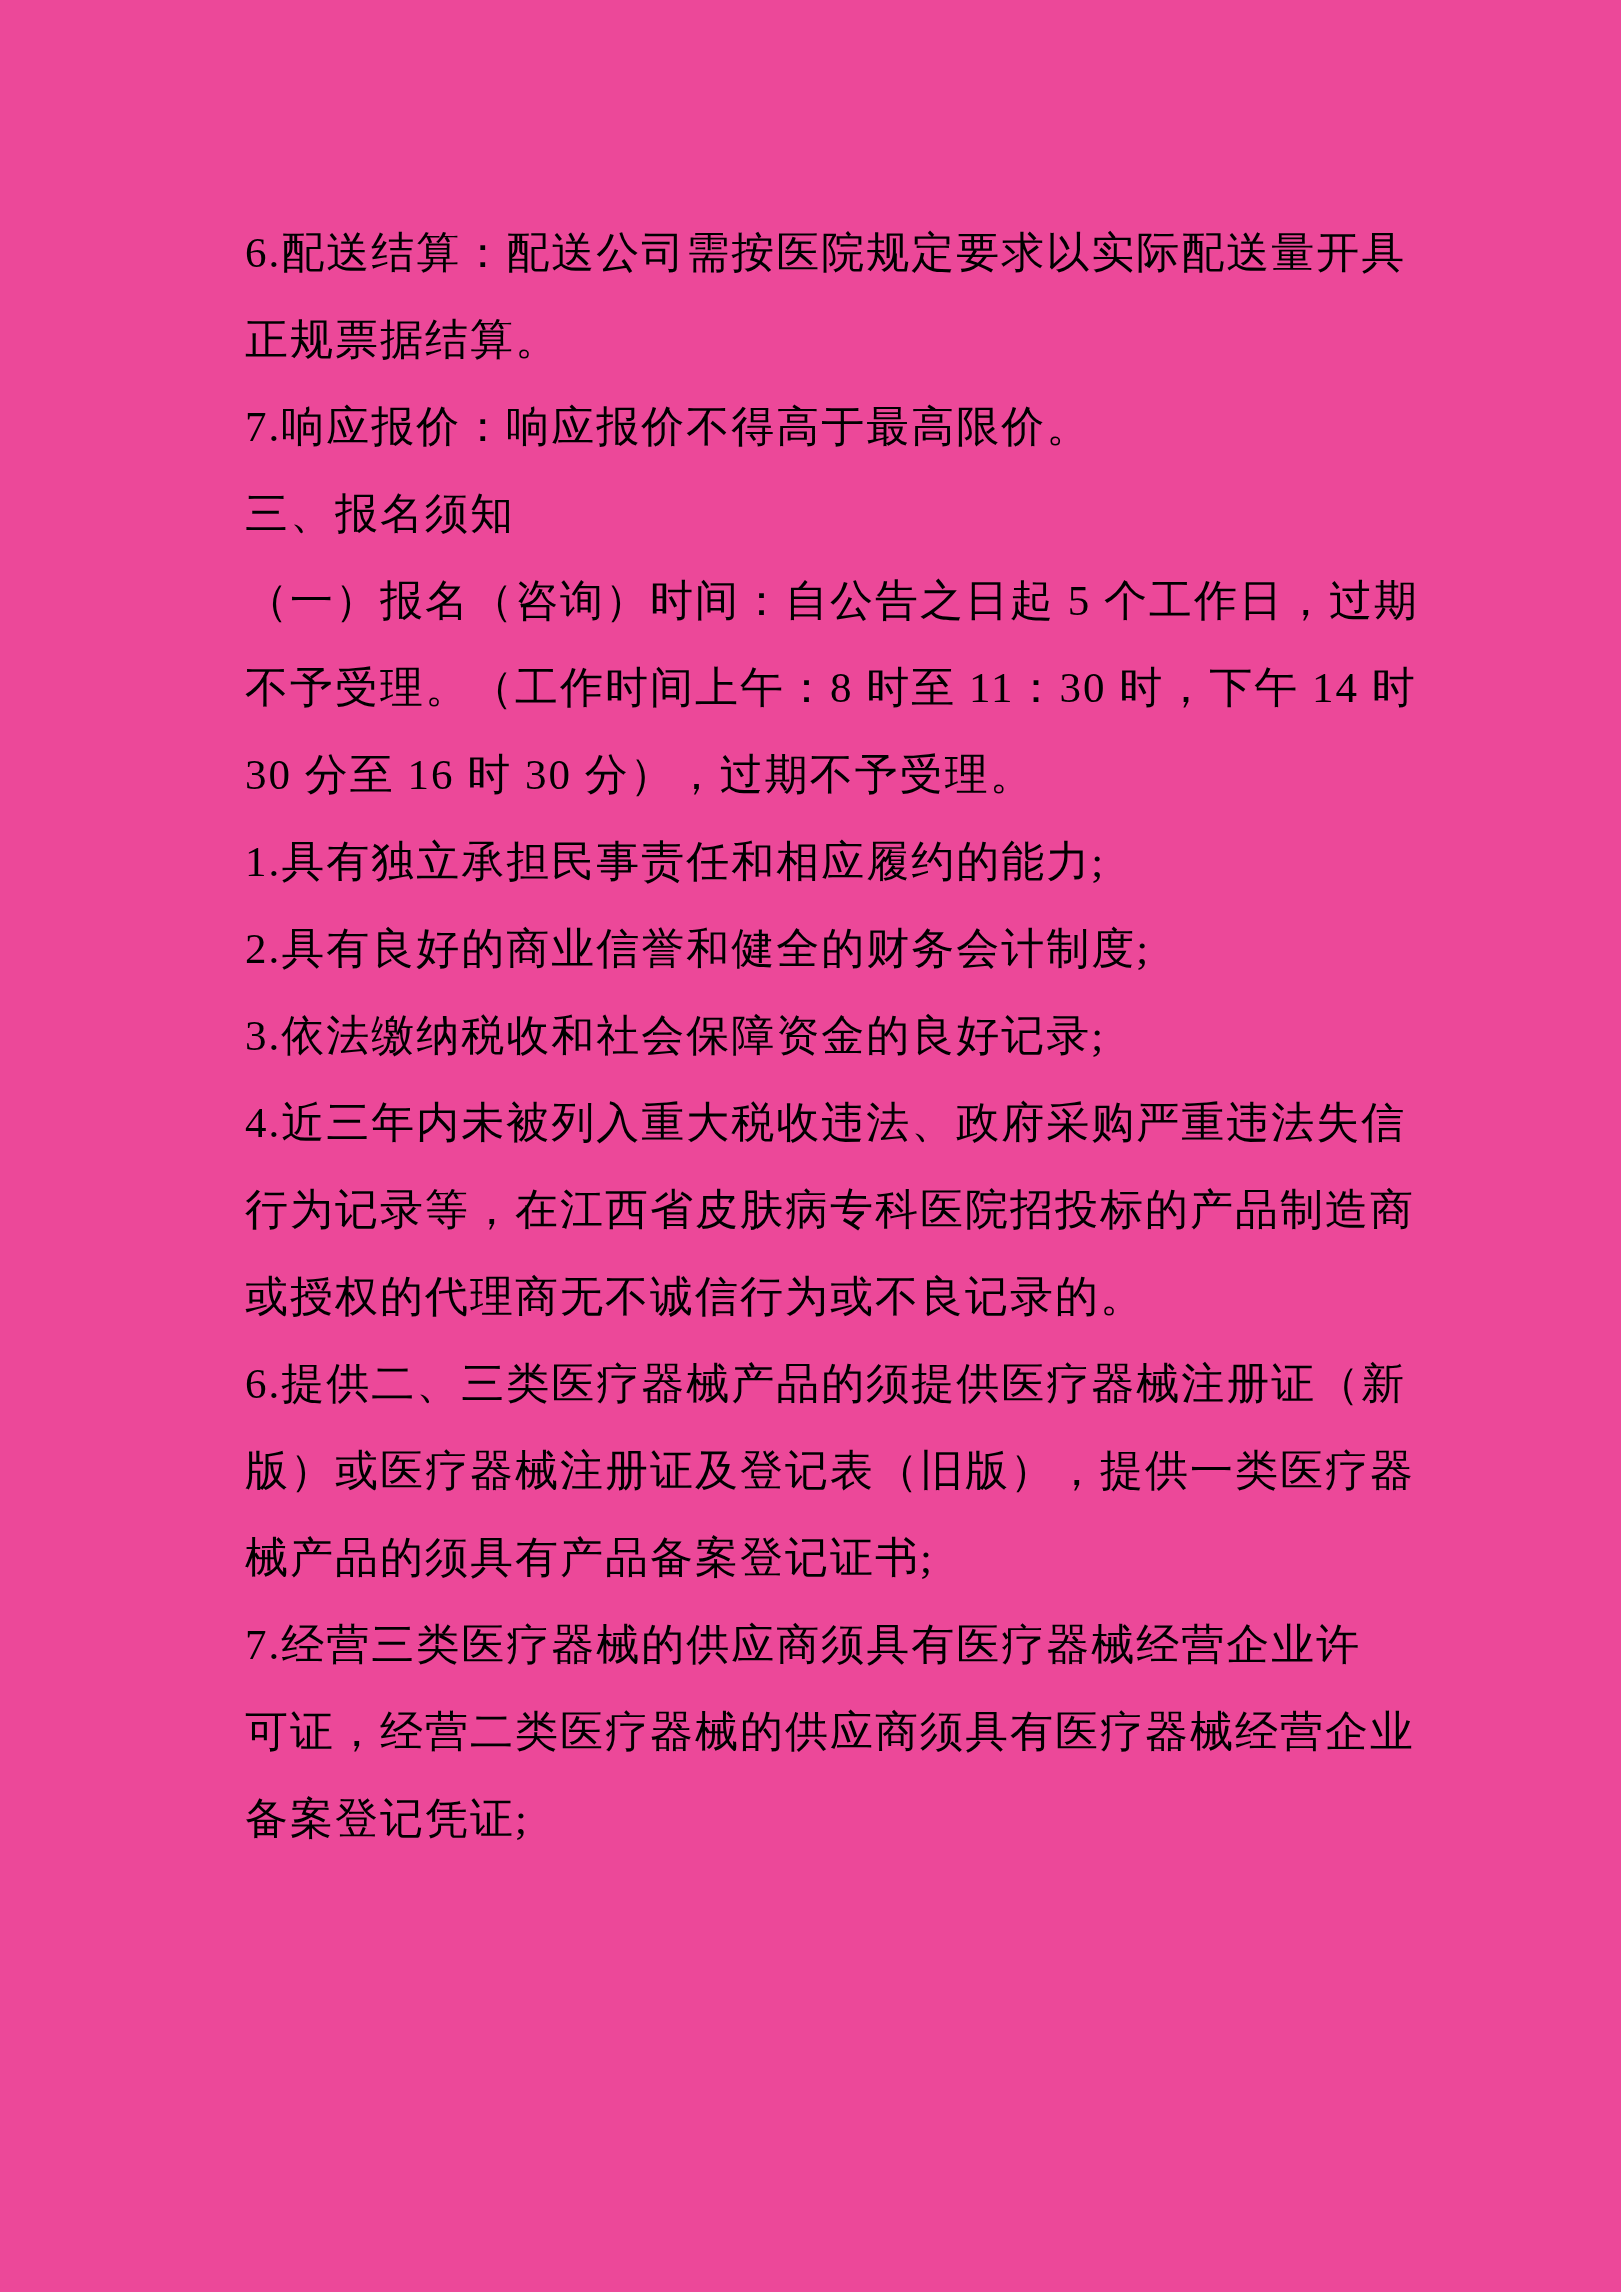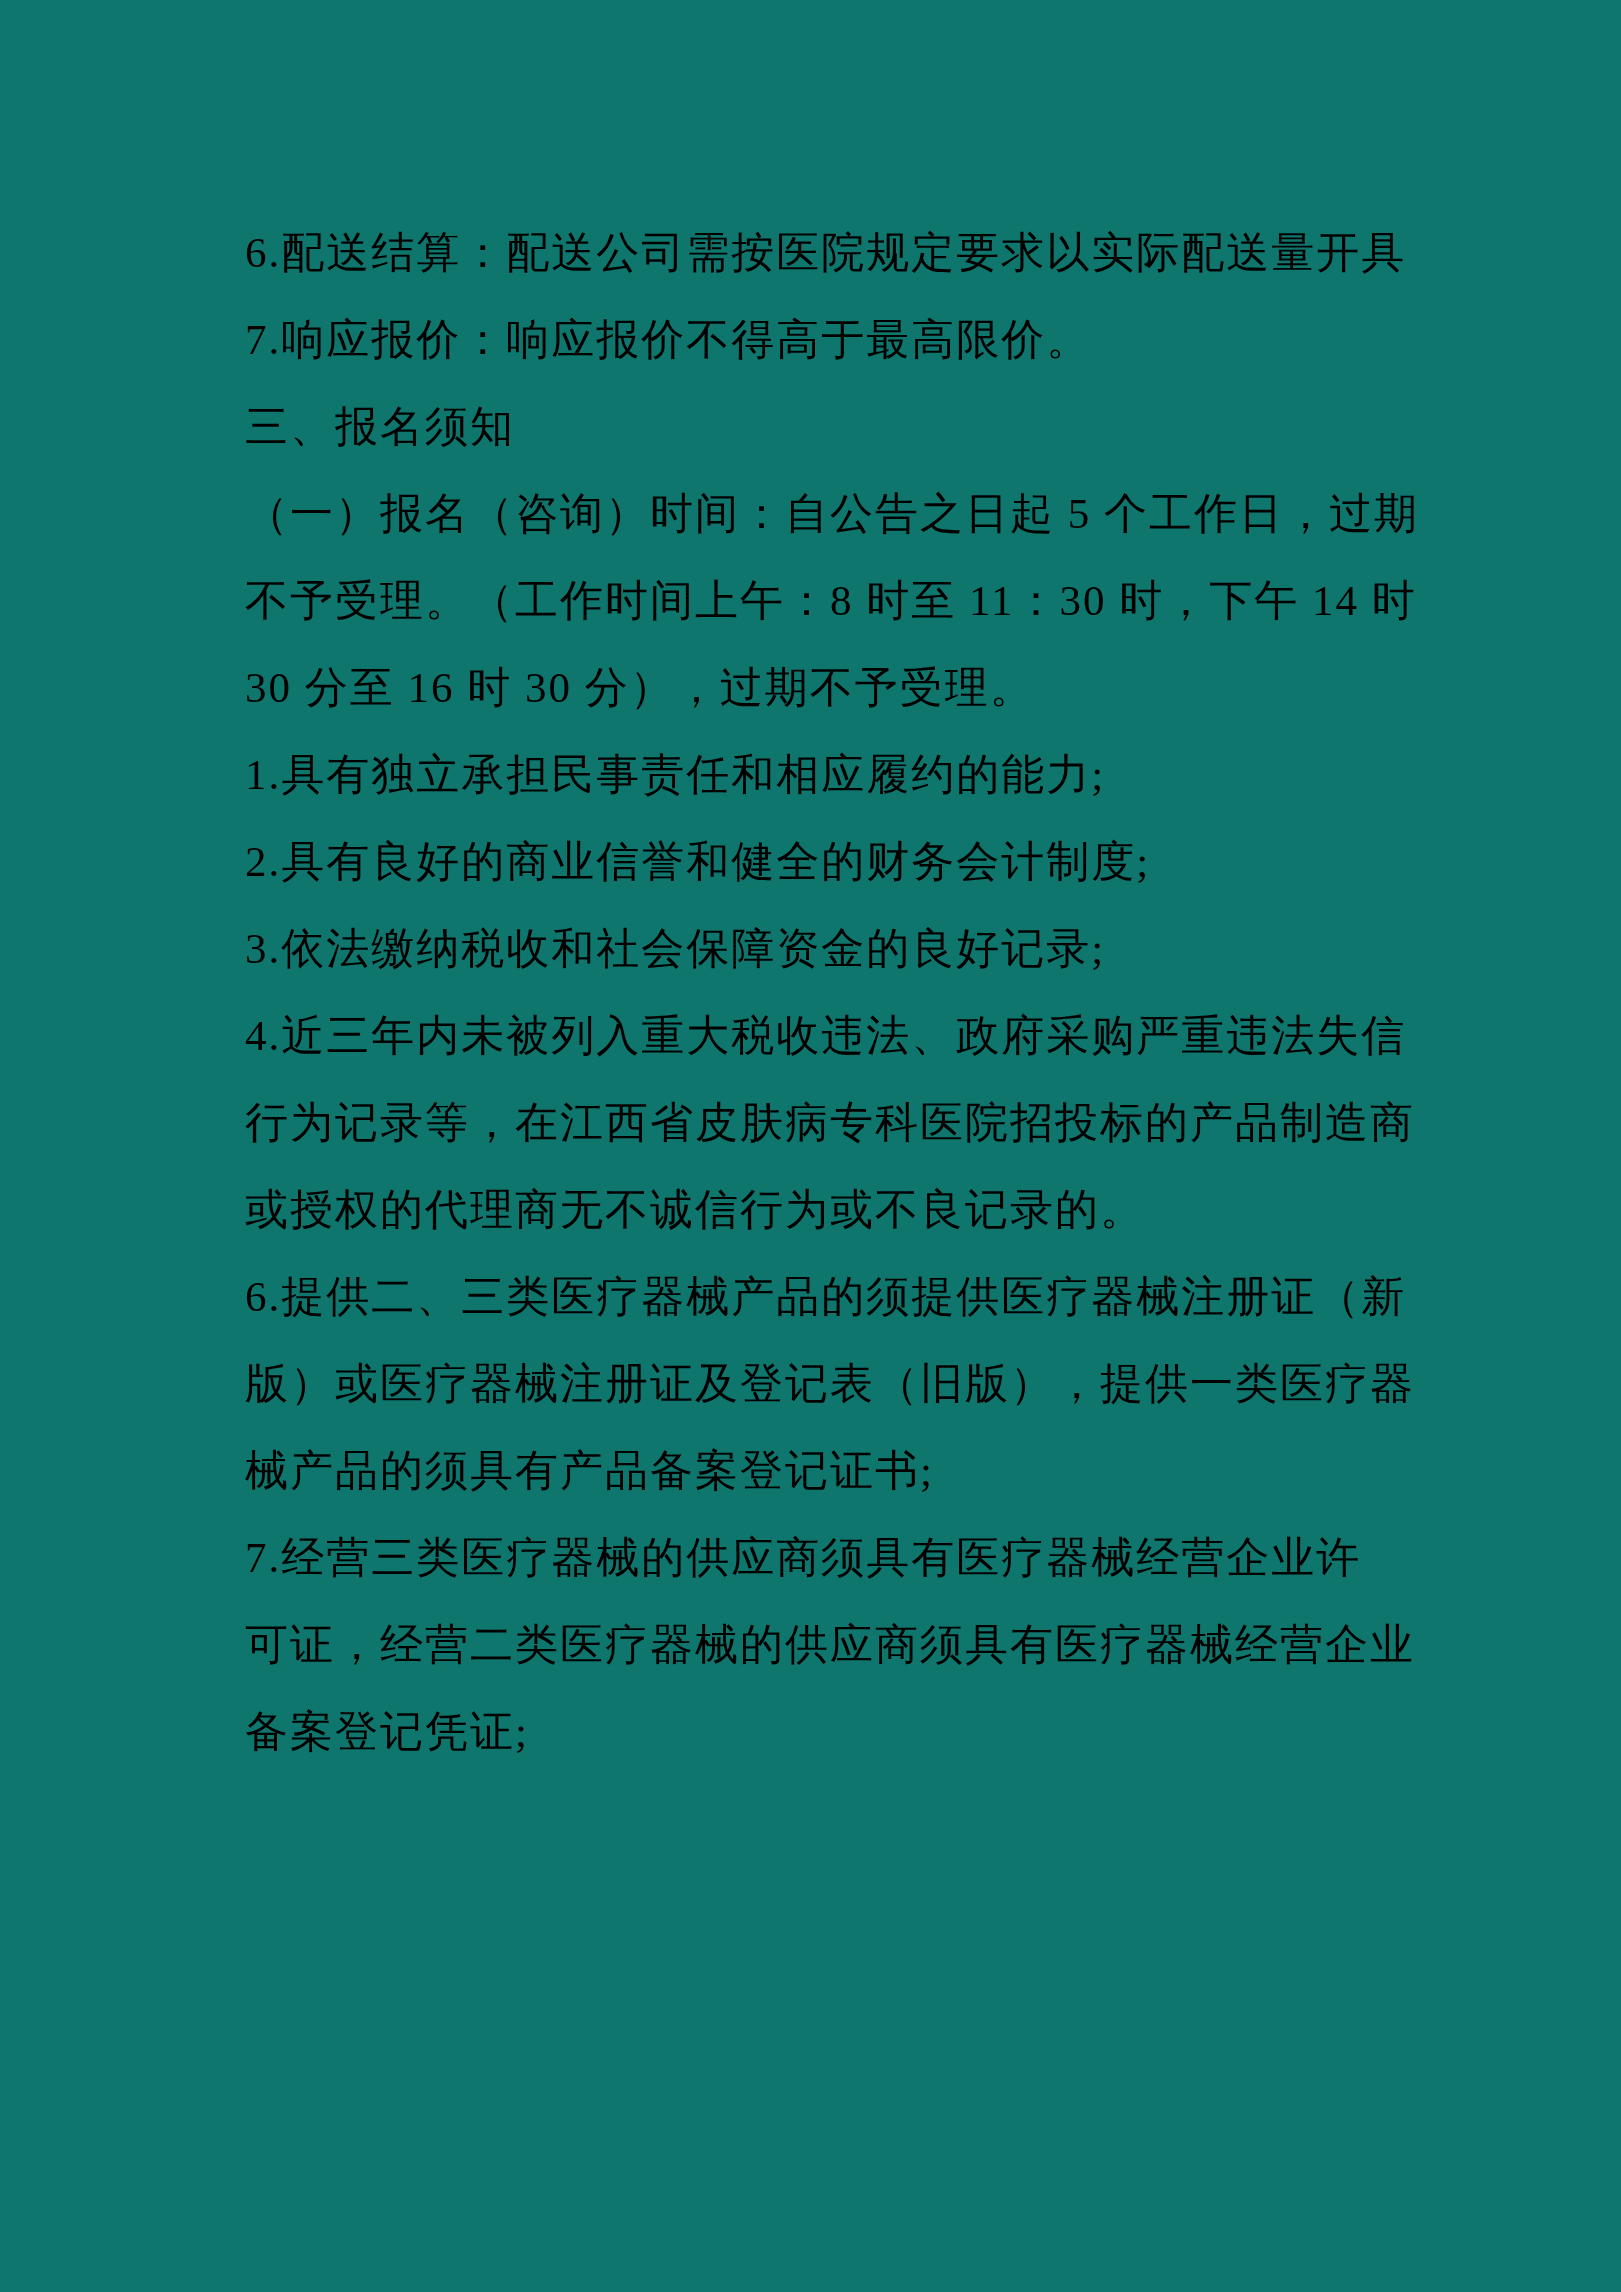--- a/index.html
+++ b/index.html
@@ -4,21 +4,21 @@
 <style>
   html, body {
     margin: 0;
     padding: 0;
     background: #ffffff;
   }
   .page {
     position: relative;
     width: 1621px;
     height: 2293px;
-    background: #0f766e;
+    background: #ec4899;
     overflow: hidden;
   }
   .doc-body {
     position: absolute;
     left: 245px;
     top: 209px;
     width: 1147px;
   }
   .line {
     font-family: "Liberation Serif", "DejaVu Serif", serif;
@@ -32,20 +32,21 @@
   .line .run-bold {
     font-weight: 400;
   }
 </style>
 </head>
 <body>
 
 <div class="page">
   <div class="doc-body">
       <div class="line"><span class="run">6.配送结算：配送公司需按医院规定要求以实际配送量开具</span></div>
+      <div class="line"><span class="run">正规票据结算。</span></div>
       <div class="line"><span class="run">7.响应报价：响应报价不得高于最高限价。</span></div>
       <div class="line"><span class="run-bold">三、报名须知</span></div>
       <div class="line"><span class="run-bold">（一）报名（咨询）时间：</span><span class="run">自公告之日起 5 个工作日，过期</span></div>
       <div class="line"><span class="run">不予受理。（工作时间上午：8 时至 11：30 时，下午 14 时</span></div>
       <div class="line"><span class="run">30 分至 16 时 30 分），过期不予受理。</span></div>
       <div class="line"><span class="run">1.具有独立承担民事责任和相应履约的能力;</span></div>
       <div class="line"><span class="run">2.具有良好的商业信誉和健全的财务会计制度;</span></div>
       <div class="line"><span class="run">3.依法缴纳税收和社会保障资金的良好记录;</span></div>
       <div class="line"><span class="run">4.近三年内未被列入重大税收违法、政府采购严重违法失信</span></div>
       <div class="line"><span class="run">行为记录等，在江西省皮肤病专科医院招投标的产品制造商</span></div>

